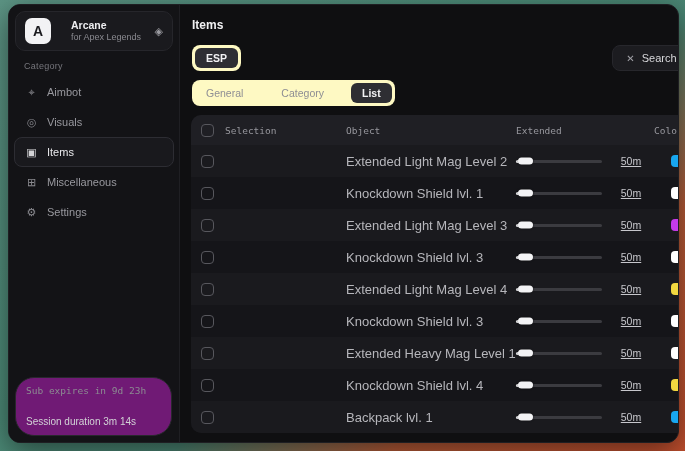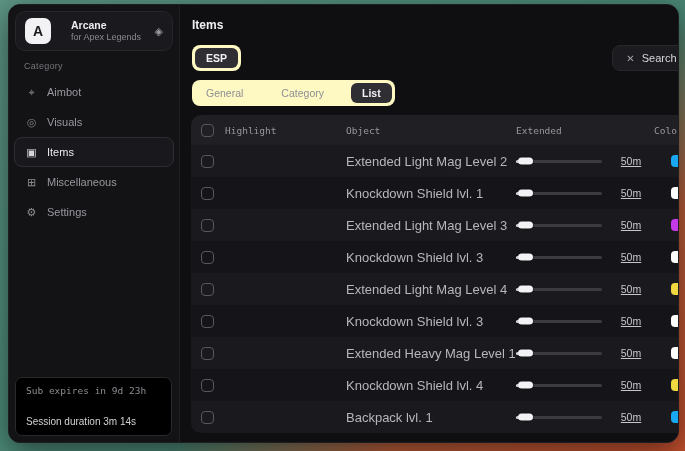--- a/index.html
+++ b/index.html
@@ -19,22 +19,22 @@
   .logo-text{margin-left:20px;line-height:1.25;min-width:0;}
   .logo-title{font-size:10.5px;font-weight:bold;color:#ededf0;}
   .logo-sub{font-size:9px;color:#8a8a90;white-space:nowrap;}
   .emblem{margin-left:auto;color:#9a9aa0;font-size:11px;}
   .category-label{margin:10px 0 6px 15px;font-size:9px;color:#75757b;letter-spacing:.3px;}
   .nav{display:flex;flex-direction:column;}
   .nav-item{height:28px;display:flex;align-items:center;gap:9px;padding-left:15px;margin:0 5px 0 0;
     color:#98989e;font-size:11px;border:1px solid transparent;border-radius:8px;cursor:default;}
   .nav-item.active{background:#19191d;border-color:#2d2d33;color:#e9e9ec;margin:0 5px;padding-left:10px;}
   .nav-icon{width:13px;text-align:center;font-size:11px;opacity:.9;}
-  .status-box{position:absolute;left:6px;right:7px;bottom:6px;border:1px solid #28282d;border-radius:7px;
-    padding:7px 10px 8px 10px;background:#000000;}
+  .status-box{position:absolute;left:6px;right:7px;bottom:6px;border:1px solid #28282d;border-radius:19px;
+    padding:7px 10px 8px 10px;background:#701a75;}
   .status-line1{font-family:"DejaVu Sans Mono",monospace;font-size:9.5px;color:#8c8c92;}
   .status-line2{font-size:10px;color:#d2d2d6;margin-top:20px;}
 
   
   .main{flex:1;position:relative;}
   .main-title{margin:13px 0 0 12px;font-size:12px;font-weight:bold;color:#f1f1f3;}
   .controls-row{margin:13px 9px 0 12px;display:flex;align-items:center;justify-content:space-between;}
   .seg{background:#fef9c3;border-radius:8px;padding:3px;display:flex;gap:16px;text-align:center;}
   .seg-tab{padding:4px 11px;font-size:10.5px;color:#8e8e94;border-radius:6px;cursor:default;white-space:nowrap;}
   .seg-tab.active{background:#2e2e33;color:#f2f2f4;font-weight:bold;}
@@ -133,21 +133,21 @@
 
   <div class="seg-tab">Category</div>
 
   <div class="seg-tab active">List</div>
 </div>
     </div>
 
     <div class="table-card">
       <div class="tgrid thead">
         <div class="checkbox"></div>
-        <div>Highlight</div>
+        <div>Selection</div>
         <div>Object</div>
         <div>Extended</div>
         <div></div>
         <div class="col-color">Color</div>
       </div>
       <div id="table-body">
   <div class="tgrid trow">
     <div class="checkbox"></div>
     <div></div>
     <div class="obj">Extended Light Mag Level 2</div>

